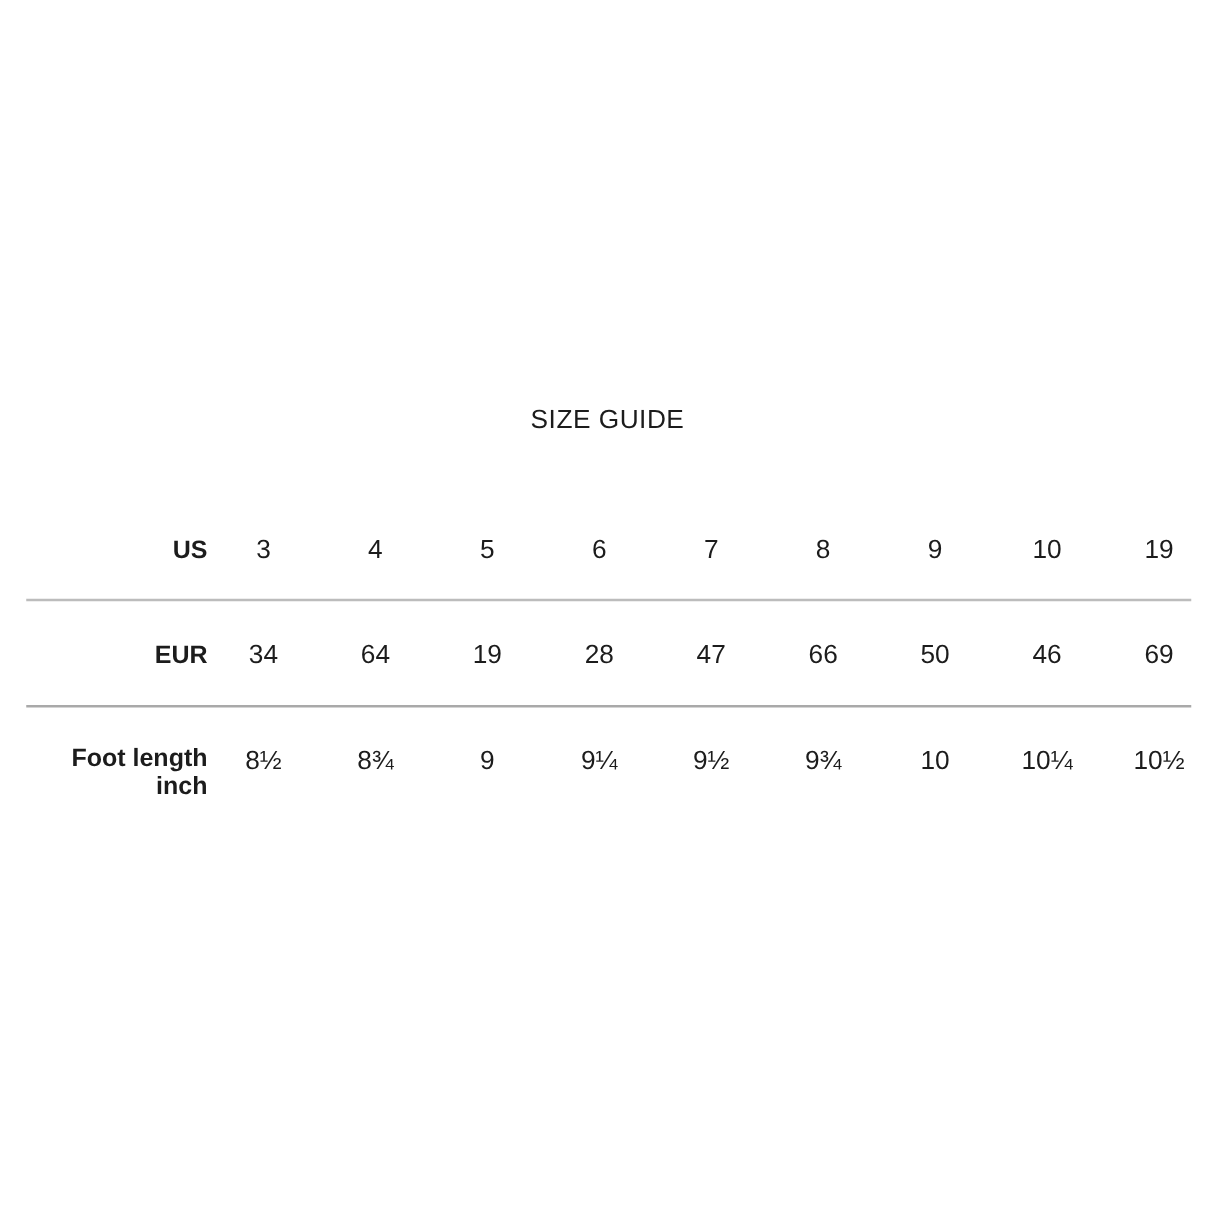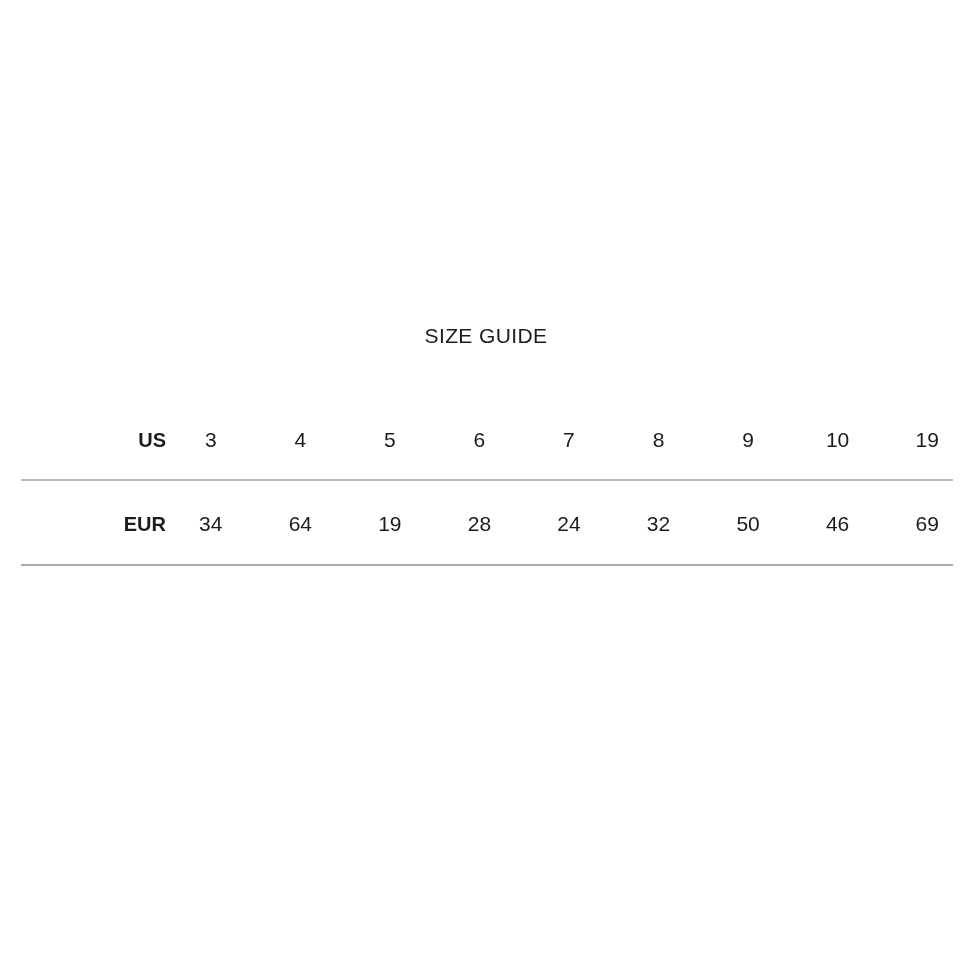--- a/index.html
+++ b/index.html
@@ -97,23 +97,38 @@
       <td>9</td>
       <td>10</td>
       <td>19</td>
     </tr>
     <tr class="row-eur">
       <th>EUR</th>
       <td>34</td>
       <td>64</td>
       <td>19</td>
       <td>28</td>
-      <td>24</td>
-      <td>32</td>
+      <td>47</td>
+      <td>66</td>
       <td>50</td>
       <td>46</td>
       <td>69</td>
+    </tr>
+    <tr class="row-foot">
+      <th>
+        <div class="label-line">Foot length</div>
+        <div class="label-line">inch</div>
+      </th>
+      <td>8½</td>
+      <td>8¾</td>
+      <td>9</td>
+      <td>9¼</td>
+      <td>9½</td>
+      <td>9¾</td>
+      <td>10</td>
+      <td>10¼</td>
+      <td>10½</td>
     </tr>
   </tbody>
 </table>
 
 <div class="divider divider-1"></div>
 <div class="divider divider-2"></div>
 
 </body></html>

